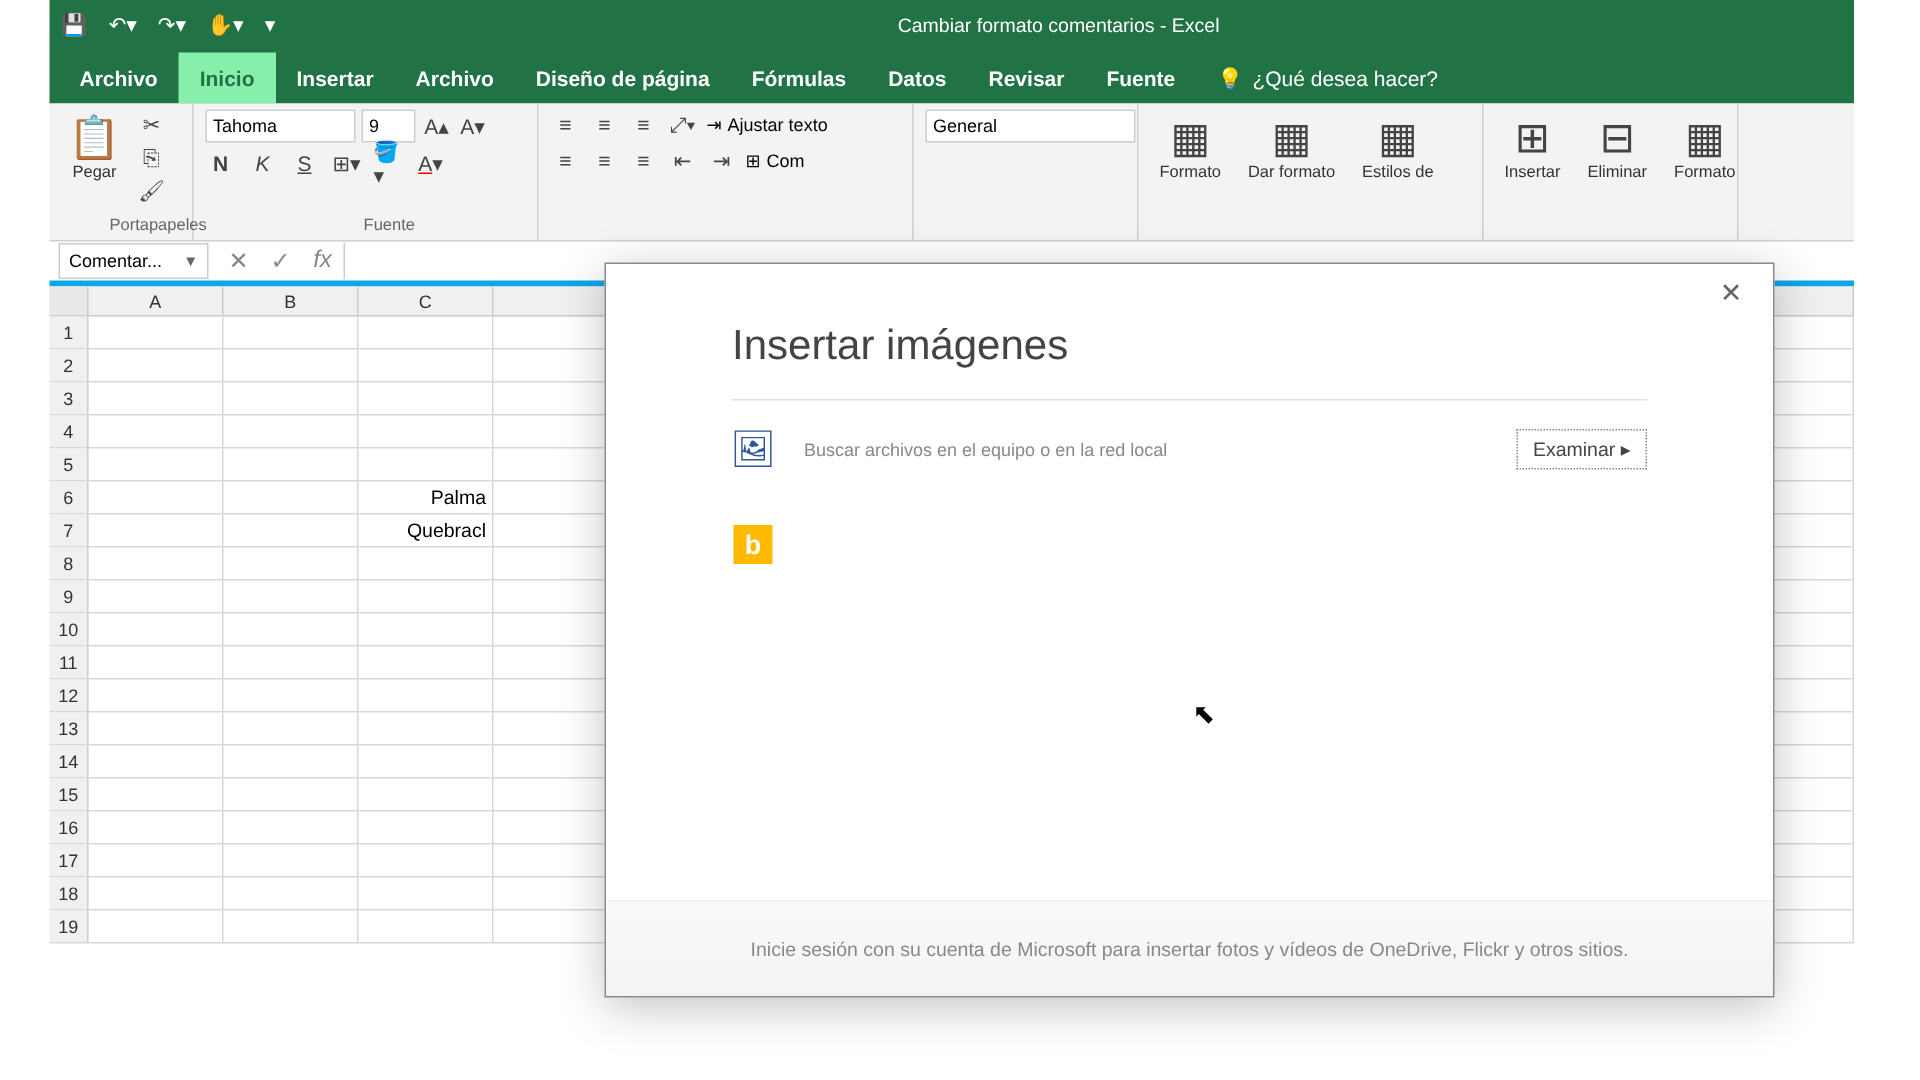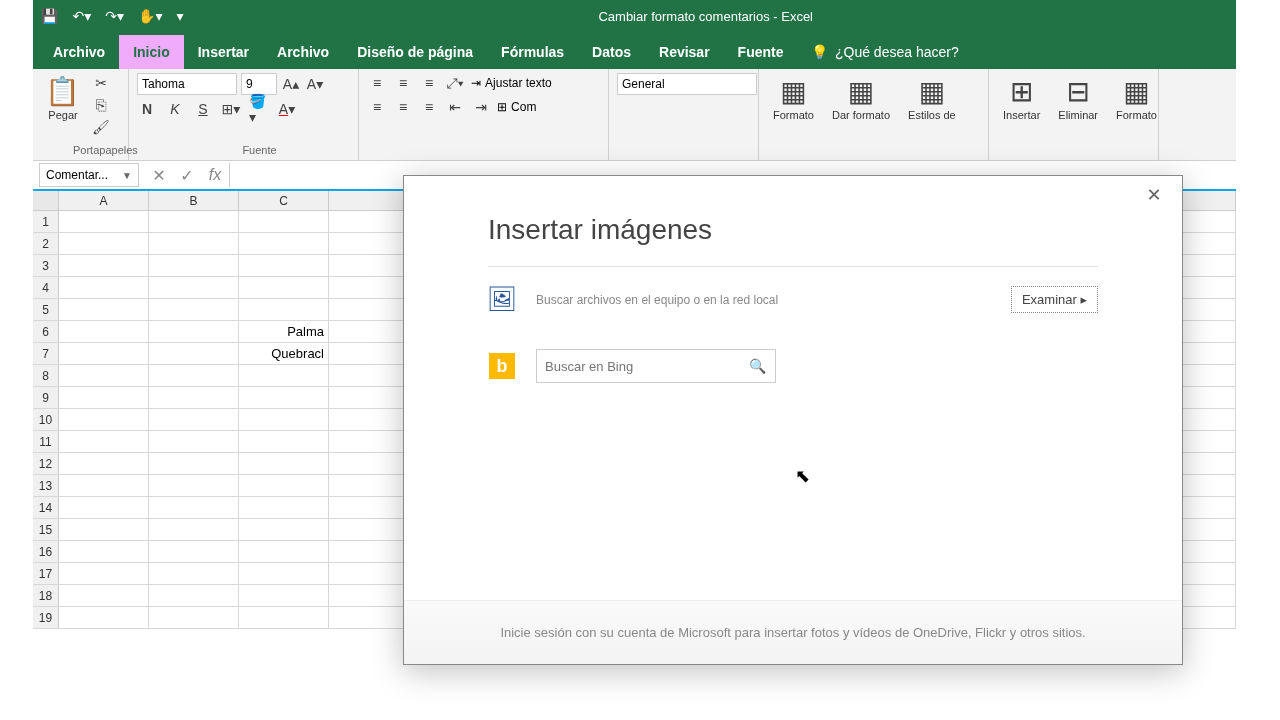--- a/index.html
+++ b/index.html
@@ -7,40 +7,40 @@
 
 
 .titlebar { height: 32px; background: #217346; display: flex; align-items: center; padding: 0 8px; margin-left: 33px; margin-right: 44px; }
 .qat { display: flex; gap: 14px; align-items: center; }
 .qat-icon { color: #fff; font-size: 14px; cursor: pointer; display: inline-flex; align-items: center; }
 .doc-title { flex: 1; text-align: center; color: #fff; font-size: 13px; }
 
 
 .ribbon-tabs { height: 37px; background: #217346; display: flex; align-items: flex-end; padding: 0 6px; margin-left: 33px; margin-right: 44px; }
 .tab { padding: 9px 14px; color: #fff; font-size: 14px; cursor: pointer; font-weight: bold; }
-.tab.active { background: #f0abfc; color: #217346; }
+.tab.active { background: #86efac; color: #217346; }
 .tab.file { color: #fff; }
 .tell-me { display: flex; align-items: center; gap: 6px; color: #fff; font-size: 14px; padding: 9px 14px; }
 .bulb { color: #fff; font-size: 14px; }
 
 
 .ribbon { height: 92px; background: #f3f3f3; border-bottom: 1px solid #d0d0d0; display: flex; margin-left: 33px; margin-right: 44px; position: relative; overflow: hidden; }
 .group { border-right: 1px solid #d0d0d0; padding: 4px 8px 2px; display: flex; flex-direction: column; position: relative; }
 .group-label { font-size: 11px; color: #666; text-align: center; margin-top: auto; padding: 2px 0; margin-left: 32px; }
 .group-body { display: flex; gap: 6px; align-items: flex-start; flex: 1; }
 .btn-stack { display: flex; flex-direction: column; gap: 2px; align-items: center; }
 .ribbon-icon { width: 20px; height: 20px; display: inline-flex; align-items: center; justify-content: center; color: #444; font-size: 14px; cursor: pointer; }
 .ribbon-icon.lg { width: 32px; height: 32px; font-size: 28px; }
 .font-name { width: 100px; height: 22px; font-size: 12px; border: 1px solid #ccc; background: #fff; padding: 0 4px; }
 .font-size { width: 36px; height: 22px; font-size: 12px; border: 1px solid #ccc; background: #fff; padding: 0 4px; }
 .ribbon-btn-v { display: flex; flex-direction: column; align-items: center; padding: 2px 6px; cursor: pointer; font-size: 11px; color: #333; }
 .ribbon-btn-v .ribbon-icon.lg { margin-bottom: 2px; }
 
 
-.namebox-row { height: 30px; display: flex; align-items: center; border-bottom: 2px solid #0ea5e9; margin-left: 33px; margin-right: 44px; }
+.namebox-row { height: 30px; display: flex; align-items: center; border-bottom: 4px solid #0ea5e9; margin-left: 33px; margin-right: 44px; }
 .name-box { width: 100px; height: 24px; border: 1px solid #ccc; margin: 0 6px; font-size: 12px; padding: 0 6px; display: flex; align-items: center; justify-content: space-between; }
 .name-box-caret { font-size: 10px; color: #666; }
 .fbar-btn { width: 28px; height: 24px; display: inline-flex; align-items: center; justify-content: center; color: #888; cursor: pointer; }
 .formula-bar { flex: 1; height: 24px; border-left: 1px solid #ccc; }
 
 
 .grid-wrap { position: relative; margin-left: 33px; margin-right: 44px; }
 .col-headers { display: flex; height: 20px; background: #f0f0f0; border-bottom: 1px solid #ccc; }
 .corner { width: 26px; background: #e8e8e8; border-right: 1px solid #ccc; }
 .col-h { width: 90px; border-right: 1px solid #ccc; text-align: center; font-size: 12px; color: #333; line-height: 20px; }
@@ -368,22 +368,18 @@
       <div class="opt-text">
         <div class="opt-sub">Buscar archivos en el equipo o en la red local</div>
       </div>
       <button class="browse-btn">Examinar ▸</button>
     </div>
 
     <div class="option-row">
       <div class="opt-icon">
           <div class="bing-square">b</div>
         </div>
-      <div class="bing-search">
-        <input placeholder="Buscar en Bing" style="">
-        <span class="search-ic">🔍</span>
-      </div>
     </div>
 
     <div class="dialog-footer">Inicie sesión con su cuenta de Microsoft para insertar fotos y vídeos de OneDrive, Flickr y otros sitios.</div>
   </div>
   <div class="cursor-ptr">⬉</div>
 </div>
 
 </body></html>

